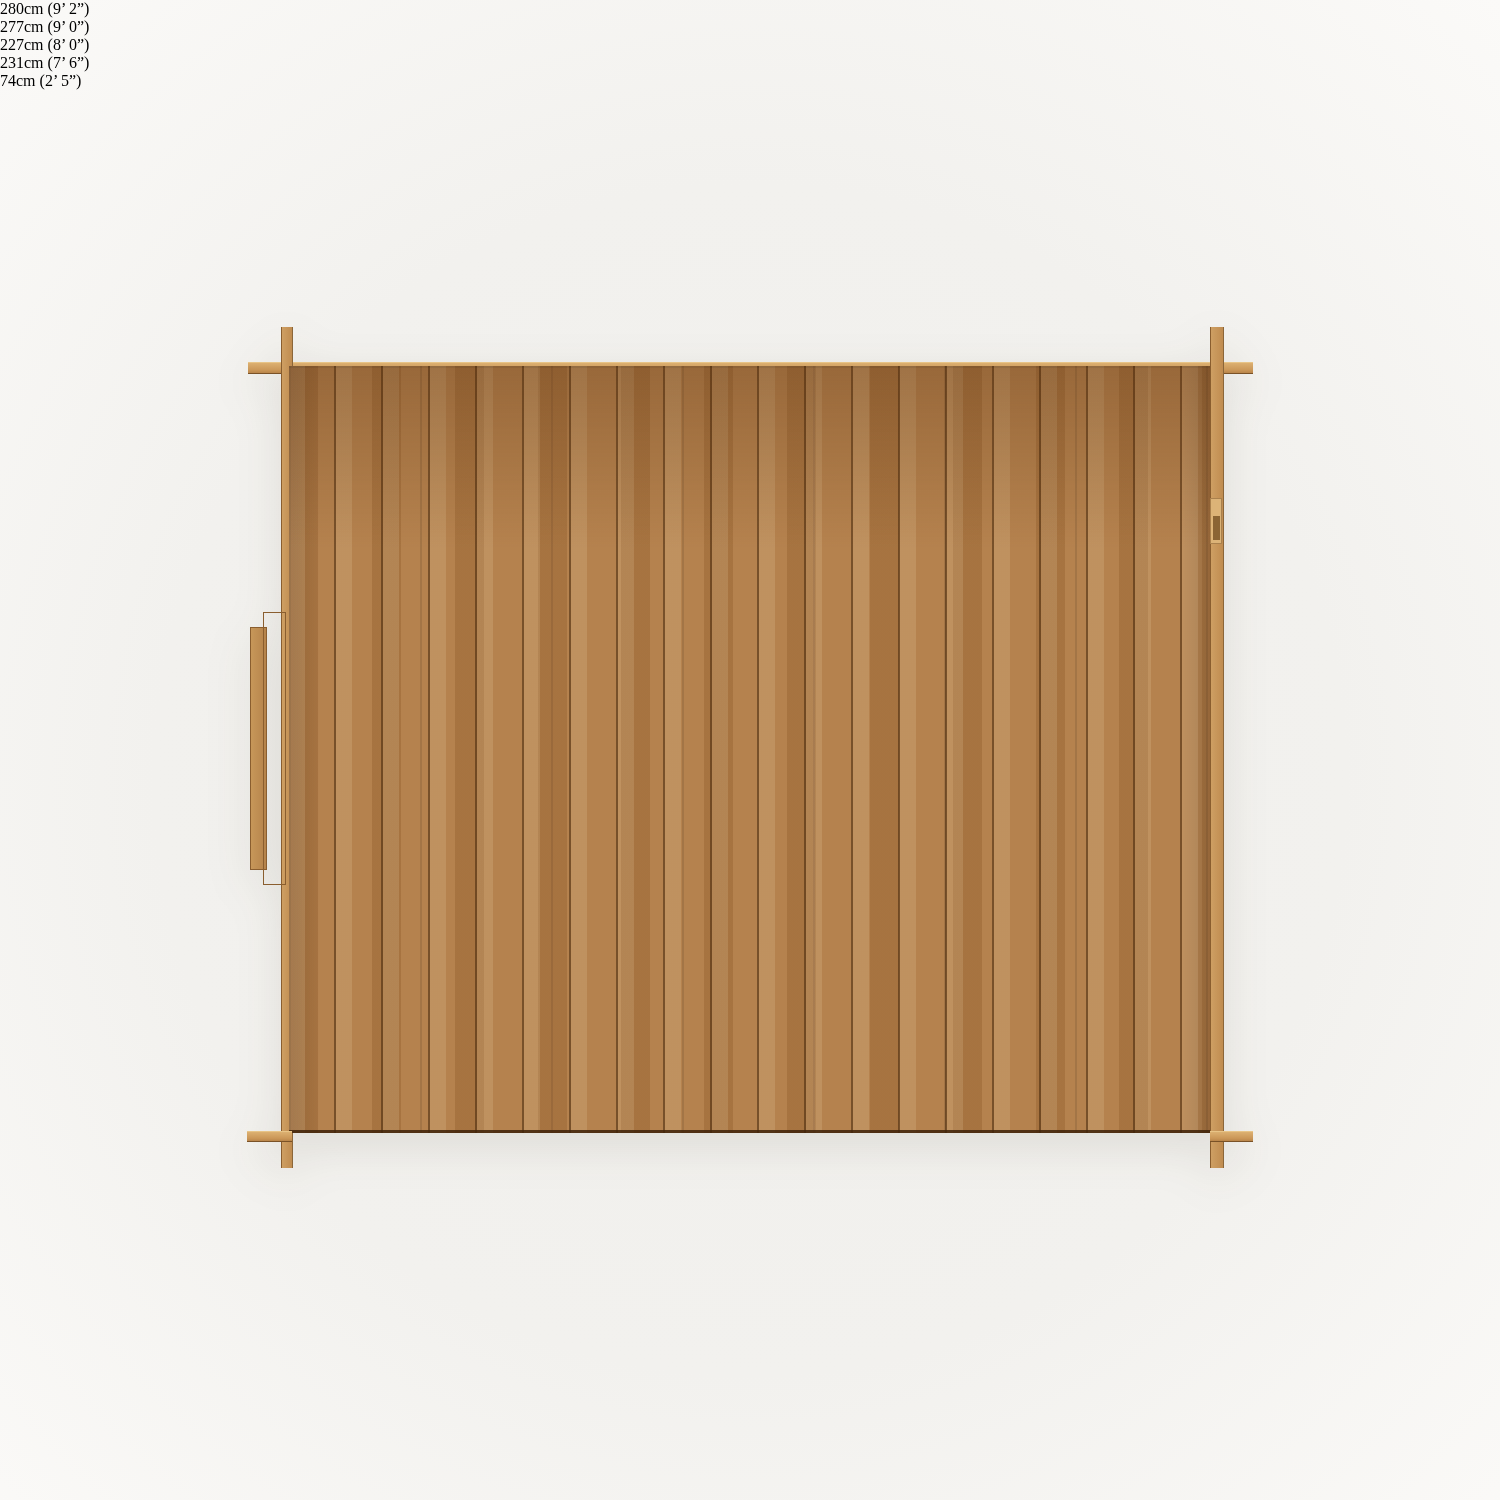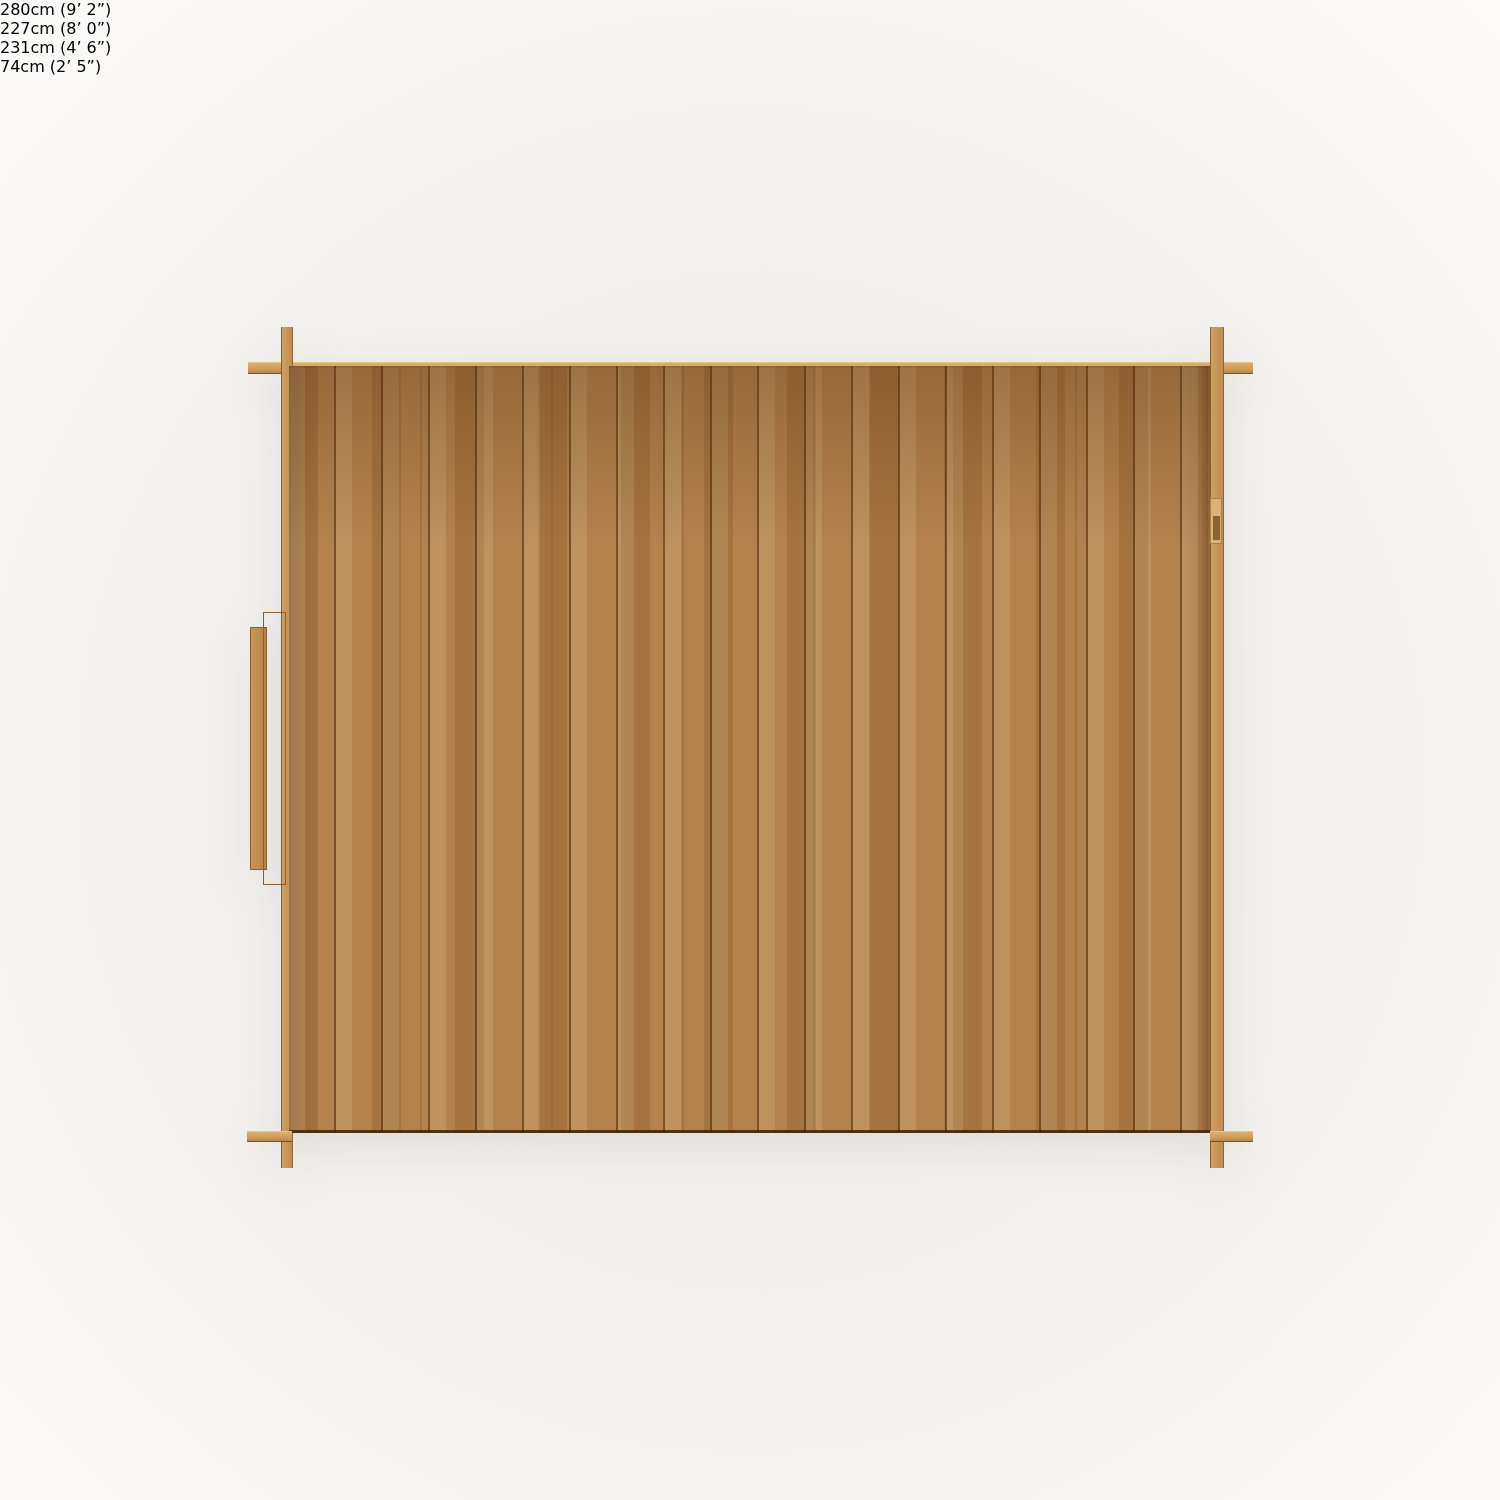--- a/index.html
+++ b/index.html
@@ -4,20 +4,21 @@
 <style>
   html,body{margin:0;padding:0;}
   body{
     width:1500px;height:1500px;
     font-family:"DejaVu Sans","Liberation Sans",sans-serif;
     background:#f2f1ee;
   }
   .scene{
     position:relative;width:1500px;height:1500px;overflow:hidden;
     background:radial-gradient(circle at 50% 52%, #f0efec 0%, #f2f1ee 55%, #fbfaf8 100%);
+    font-family:Liberation Serif, serif;
   }
   .abs{position:absolute;}
 
   
   .shed-wrap{position:absolute;inset:0;filter:drop-shadow(0 14px 22px rgba(60,45,20,0.10));}
 
   .wood{
     background-color:#b5824e;
     background-image:
       linear-gradient(180deg, rgba(88,46,12,0.30) 0px, rgba(88,46,12,0.14) 95px, rgba(88,46,12,0.0) 180px),
@@ -130,17 +131,18 @@
     <div class="abs hw hw4"></div>
   </div>
 
   <div class="arrow-h a280"></div>
   <div class="arrow-h a277"></div>
   <div class="arrow-v a227"></div>
   <div class="arrow-v a231"></div>
   <div class="arrow-h a74"></div>
 
   <div class="dim-label dark l280">280cm (9’ 2”)</div>
+  <div class="dim-label light l277">277cm (9’ 0”)</div>
   <div class="dim-label light lrot l227">227cm (8’ 0”)</div>
-  <div class="dim-label dark lrot l231">231cm (4’ 6”)</div>
+  <div class="dim-label dark lrot l231">231cm (7’ 6”)</div>
   <div class="dim-label dark l74">74cm (2’ 5”)</div>
 
 </div>
 
 </body></html>

